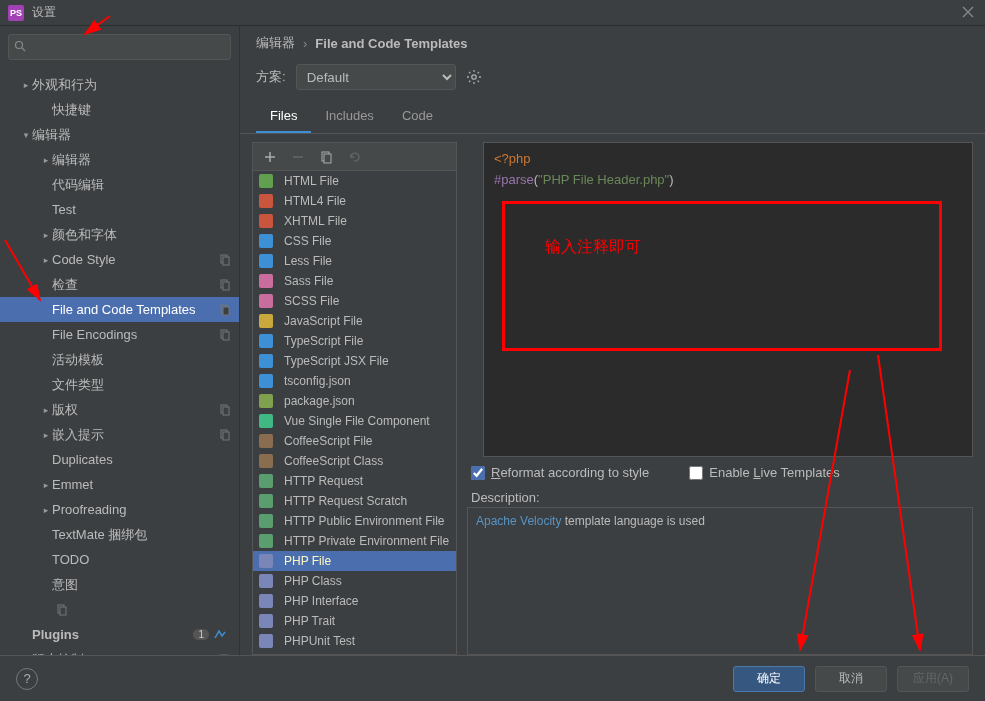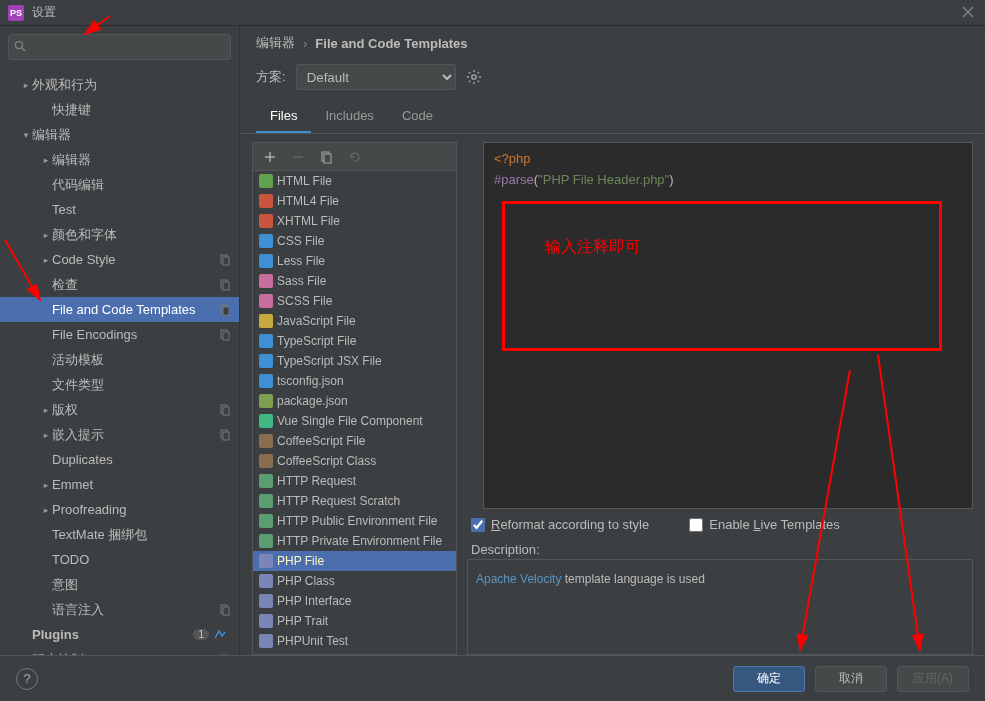--- a/index.html
+++ b/index.html
@@ -46,38 +46,38 @@
 .tab.active { color: #fff; border-bottom-color: #3d8fd6; }
 
 .body-split { flex: 1; display: flex; min-height: 0; padding: 8px 12px 0 12px; gap: 10px; }
 
 .file-pane { width: 205px; display: flex; flex-direction: column; border: 1px solid #555; }
 .file-toolbar { height: 28px; background: #45494a; display: flex; align-items: center; gap: 14px; padding: 0 10px; border-bottom: 1px solid #555; }
 .file-toolbar .tbtn { width: 14px; height: 14px; color: #aaa; cursor: pointer; }
 .file-list { flex: 1; overflow-y: auto; background: #3c3f41; }
 .file-list::-webkit-scrollbar { width: 10px; }
 .file-list::-webkit-scrollbar-thumb { background: #555; border-radius: 5px; }
-.file-item { height: 20px; display: flex; align-items: center; padding: 0 6px; gap: 4px; cursor: pointer; font-size: 12px; }
+.file-item { height: 20px; display: flex; align-items: center; padding: 0 6px; gap: 11px; cursor: pointer; font-size: 12px; }
 .file-item.selected { background: #4b6eaf; color: #fef9c3; }
 .file-icon { width: 14px; height: 14px; border-radius: 2px; display: inline-flex; align-items: center; justify-content: center; font-size: 7px; font-weight: bold; color: #fff; }
 
 .editor-pane { flex: 1; display: flex; flex-direction: column; min-width: 0; }
 .editor { flex: 1; background: #2b2b2b; border: 1px solid #555; padding: 6px 10px; font-family: "Consolas", monospace; font-size: 13px; line-height: 1.6; position: relative; min-height: 240px; margin-left: 16px; }
 .code-kw { color: #cc7832; }
 .code-fn { color: #9876aa; }
 .code-str { color: #6a8759; }
 .annot-box { position: absolute; top: 58px; left: 18px; width: 440px; height: 150px; border: 3px solid #ff0000; padding: 30px 40px; }
 .annot-text { color: #ff0000; font-size: 16px; font-family: "Microsoft YaHei"; }
 
 .opts { display: flex; gap: 40px; padding: 8px 4px; align-items: center; }
 .opts label { display: flex; align-items: flex-end; gap: 6px; }
 .opts input[type=checkbox] { width: 14px; height: 14px; accent-color: #4b6eaf; }
 
 .desc-label { padding: 2px 4px; color: #bbb; }
-.desc-box { border: 1px solid #555; background: #3c3f41; padding: 12px 8px; font-size: 12px; height: 96px; }
+.desc-box { border: 1px solid #555; background: #3c3f41; padding: 6px 8px; font-size: 12px; height: 148px; }
 .desc-box .link { color: #5894c4; }
 
 .footer { height: 46px; border-top: 1px solid #555; display: flex; align-items: center; padding: 0 16px; gap: 10px; background: #3c3f41; }
 .footer .help { width: 22px; height: 22px; border: 1px solid #777; border-radius: 50%; display: flex; align-items: center; justify-content: center; color: #aaa; cursor: pointer; }
 .footer .spacer { flex: 1; }
 .btn { height: 26px; min-width: 72px; padding: 0 14px; border: 1px solid #555; background: #45494a; color: #bbb; border-radius: 3px; cursor: pointer; font-size: 12px; }
 .btn.primary { background: #365880; border-color: #4a79ab; color: #fff; }
 .btn.disabled { color: #666; }
 
 .red-arrow { position: absolute; pointer-events: none; }
@@ -224,21 +224,20 @@
         <div class="tree-item level1">
           <span class="arrow"></span>
           <span class="label">TODO</span>
         </div>
         <div class="tree-item level1">
           <span class="arrow"></span>
           <span class="label">意图</span>
         </div>
         <div class="tree-item level1">
           <span class="arrow"></span>
-          <span class="label">语言注入</span>
           <span class="copy-icon">
             <svg viewBox="0 0 12 12">
               <rect x="2" y="1" width="6" height="8" fill="none" stroke="currentColor"></rect>
               <rect x="4" y="3" width="6" height="8" fill="#3c3f41" stroke="currentColor"></rect>
             </svg>
           </span>
         </div>
         <div class="tree-item level0 bold">
           <span class="arrow"></span>
           <span class="label">Plugins</span>

